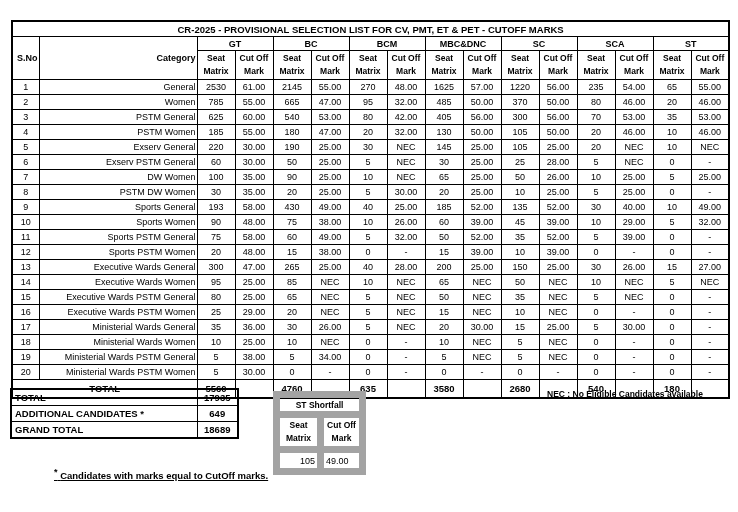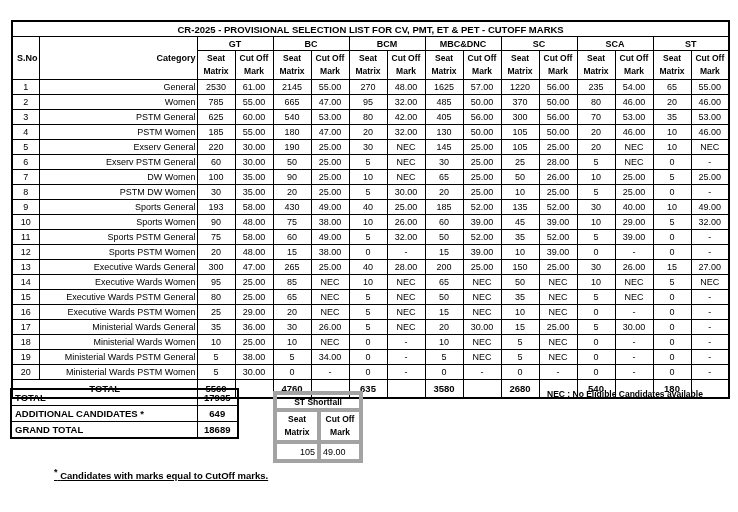--- a/index.html
+++ b/index.html
@@ -24,21 +24,21 @@
   .summary{position:absolute;left:10px;top:388px;width:227px;table-layout:fixed;border:2px solid #000;}
   .summary td{border:1px solid #000;font-weight:bold;font-size:9.5px;padding:0 3px;overflow:hidden;white-space:nowrap;}
   .summary .lab{text-align:left;}
   .summary .num{text-align:center;}
   .summary .r-tall td{height:24px;}
   .summary .r-tall .num{vertical-align:bottom;}
   .summary .r-norm td{height:15px;}
 
   
   .stbox{position:absolute;left:273px;top:391px;width:86px;table-layout:fixed;border:1px solid #000;}
-  .stbox td{border:4px solid #a3a3a3;padding:0 2px;overflow:hidden;white-space:nowrap;}
+  .stbox td{border:7px solid #a3a3a3;padding:0 2px;overflow:hidden;white-space:nowrap;}
   .st-title{font-weight:bold;font-size:8.5px;text-align:center;height:13px;}
   .st-sub{font-weight:bold;font-size:8.5px;text-align:center;line-height:13px;height:28px;}
   .st-val-seat{font-size:9px;height:15px;text-align:right;}
   .st-val-cut{font-size:9px;height:15px;text-align:left;}
 
   .nec{position:absolute;left:539px;top:389px;font-weight:bold;font-size:8.5px;margin-left:8px;}
   .footnote{position:absolute;left:54px;top:467px;font-weight:bold;font-size:9.5px;text-decoration:underline;}
   .footnote sup{font-size:9px;}
 </style>
 </head>

